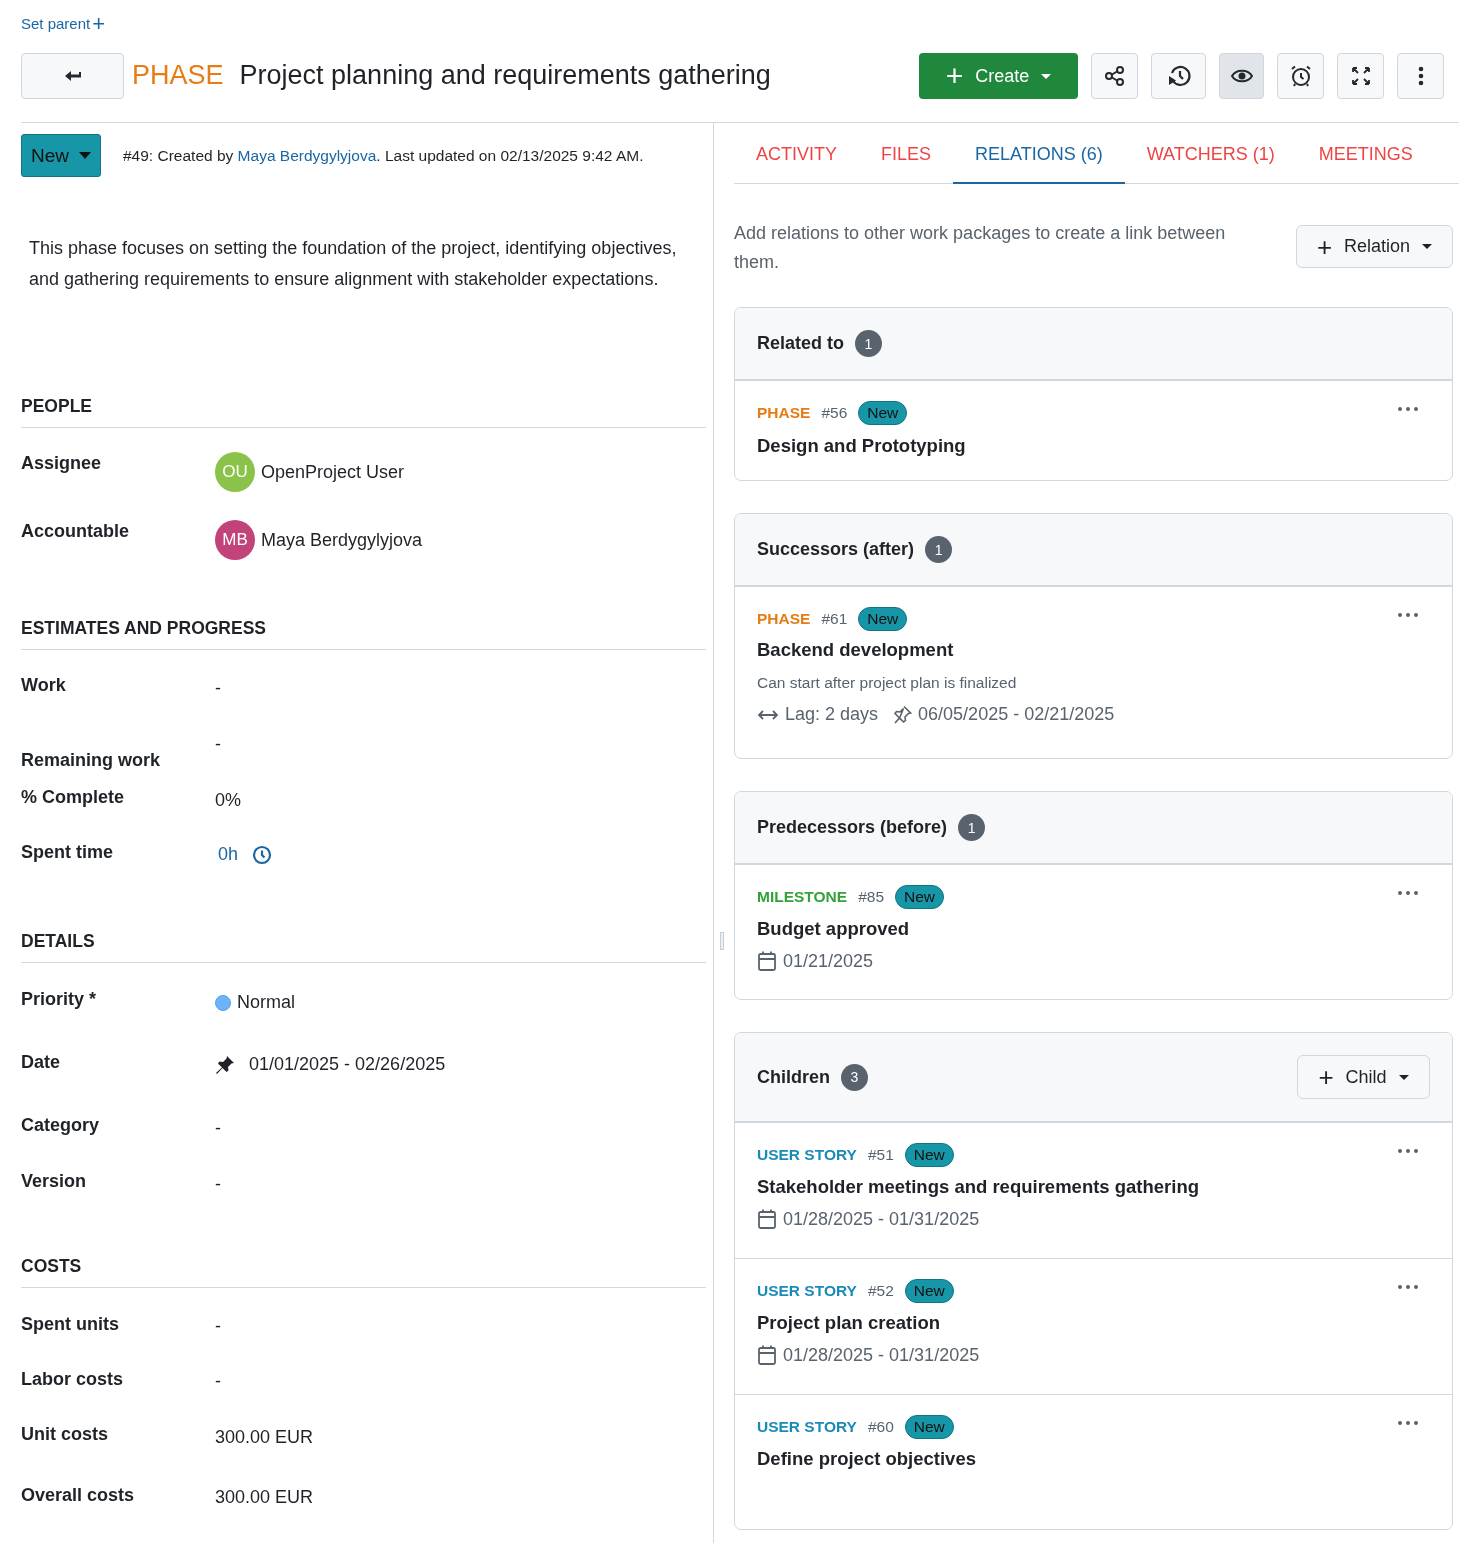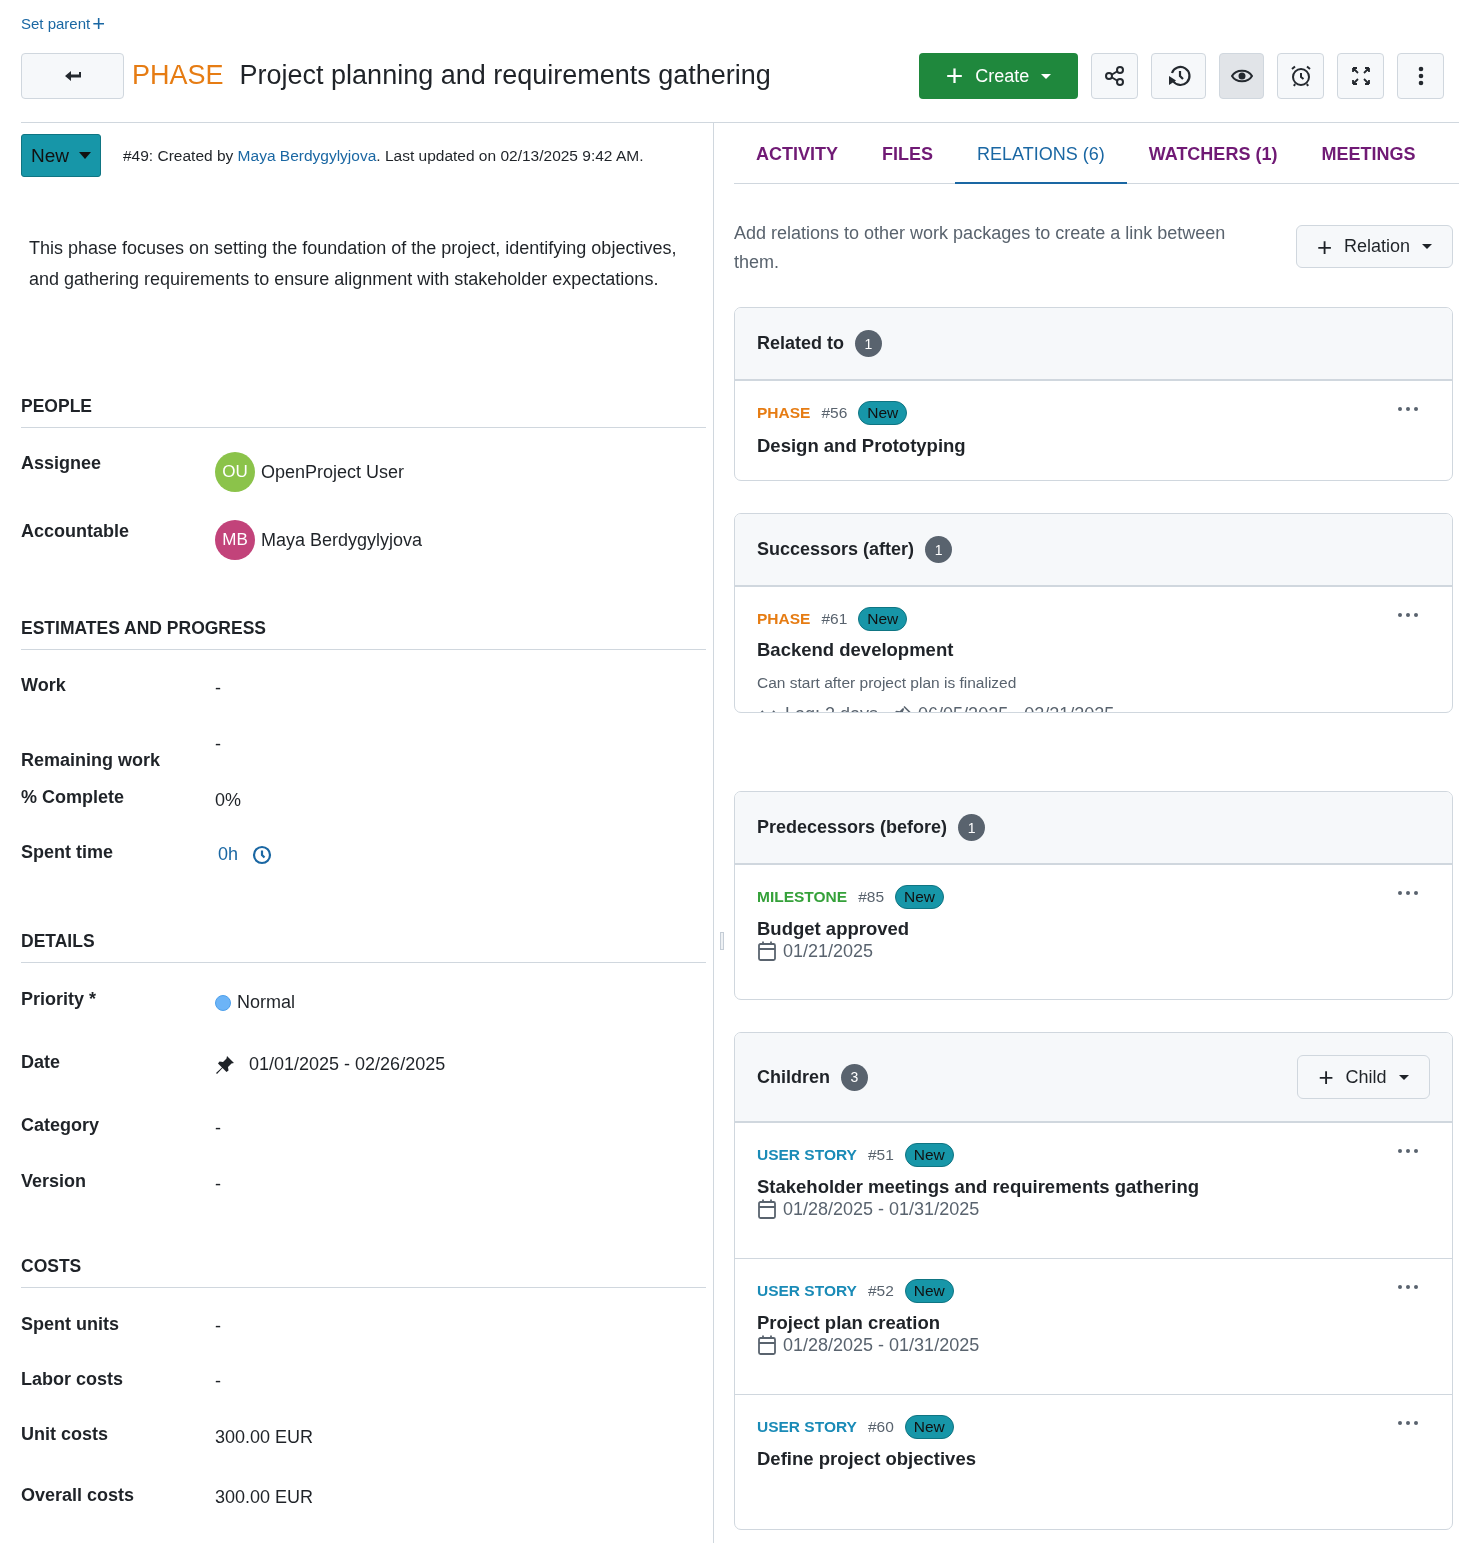--- a/index.html
+++ b/index.html
@@ -42,21 +42,21 @@
 
   .section-title { position: absolute; left: 0; width: 685px; font-size: 17.5px; font-weight: 700; color: #1f2328; padding-bottom: 10px; border-bottom: 1px solid #d0d7de; }
   .field-label { position: absolute; left: 0; font-size: 18px; font-weight: 700; color: #1f2328; }
   .field-value { position: absolute; left: 194px; font-size: 18px; color: #1f2328; display: flex; align-items: center; gap: 6px; }
   .avatar { width: 40px; height: 40px; border-radius: 50%; color: #fff; display: flex; align-items: center; justify-content: center; font-size: 17px; }
   .priority-dot { width: 16px; height: 16px; border-radius: 50%; background: #6cb4f7; border: 1px solid #4ea0ec; }
   .link-val { color: #1a67a3; }
 
   
   .tabs { position: absolute; left: 734px; top: 130px; width: 725px; height: 54px; border-bottom: 1px solid #d0d7de; display: flex; }
-  .tab { font-size: 18px; font-weight: 700; color: #701a75; padding: 14px 22px 0 22px; height: 54px; cursor: pointer; }
+  .tab { font-size: 18px; font-weight: 400; color: #ef4444; padding: 14px 22px 0 22px; height: 54px; cursor: pointer; }
   .tab:first-child { padding-left: 22px; }
   .tab.active { color: #1a67a3; font-weight: 500; border-bottom: 2px solid #1a67a3; }
 
   .rel-intro { position: absolute; left: 734px; top: 219px; width: 540px; font-size: 18px; line-height: 29px; color: #59636e; }
   .rel-btn { position: absolute; left: 1296px; top: 225px; width: 157px; height: 43px; border: 1px solid #d0d7de; border-radius: 6px; background: #f6f8fa; display: flex; align-items: center; justify-content: center; gap: 12px; font-size: 18px; color: #1f2328; cursor: pointer; }
   .rel-btn .plus { font-size: 26px; font-weight: 300; line-height: 18px; }
 
   .group { position: absolute; left: 734px; width: 719px; border: 1px solid #d0d7de; border-radius: 7px; background: #fff; overflow: hidden; }
   .group-head { background: #f6f8fa; border-bottom: 1px solid #d0d7de; display: flex; align-items: center; padding: 0 22px; font-size: 18px; font-weight: 700; color: #1f2328; }
   .counter { display: inline-flex; align-items: center; justify-content: center; width: 27px; height: 27px; border-radius: 50%; background: #59636e; color: #fff; font-size: 14px; font-weight: 400; margin-left: 11px; }
@@ -64,21 +64,21 @@
   .child-btn .plus { font-size: 26px; font-weight: 300; line-height: 18px; }
 
   .item { position: relative; padding: 20px 22px 0 22px; border-top: 1px solid #d0d7de; }
   .item:first-of-type { border-top: none; }
   .item-meta { display: flex; align-items: center; gap: 11px; font-size: 15.5px; }
   .item-type { font-weight: 700; }
   .item-id { color: #59636e; }
   .badge-new { background: #1796a8; border: 1px solid #0f7583; border-radius: 14px; padding: 2px 8px; font-size: 15.5px; color: #111; }
   .item-title { font-size: 18.5px; font-weight: 700; margin-top: 10px; color: #1f2328; }
   .item-desc { font-size: 15.5px; color: #59636e; margin-top: 13px; }
-  .item-dates { display: flex; align-items: center; gap: 6px; font-size: 18px; color: #59636e; }
+  .item-dates { display: flex; align-items: center; gap: 6px; font-size: 18px; color: #59636e; margin-top: 10px; }
   .more-btn { position: absolute; right: 30px; top: 22px; display: flex; gap: 4px; cursor: pointer; padding: 4px; }
   .more-btn span { width: 4px; height: 4px; border-radius: 50%; background: #59636e; }
 </style>
 </head>
 <body>
 
 <div class="set-parent">
   <span>Set parent</span>
   <span class="plus">+</span>
 </div>
@@ -248,21 +248,21 @@
     </div>
     <div class="item-title">Design and Prototyping</div>
     <div class="more-btn">
         <span></span>
         <span></span>
         <span></span>
       </div>
   </div>
 </div>
 
-<div class="group" style="top:513px; height:200px;">
+<div class="group" style="top:513px; height:246px;">
   <div class="group-head" style="height:72px;">
     <span>Successors (after)</span>
     <span class="counter">1</span>
   </div>
   <div class="item">
     <div class="item-meta">
       <span class="item-type" style="color:#e67c13;">PHASE</span>
       <span class="item-id">#61</span>
       <span class="badge-new">New</span>
     </div>

